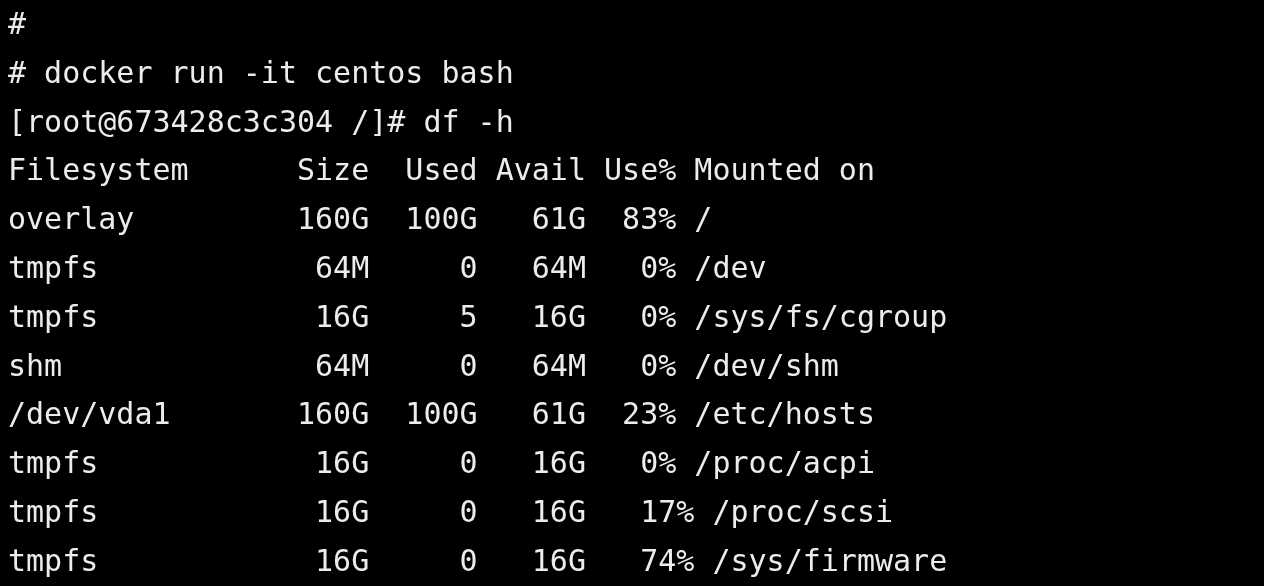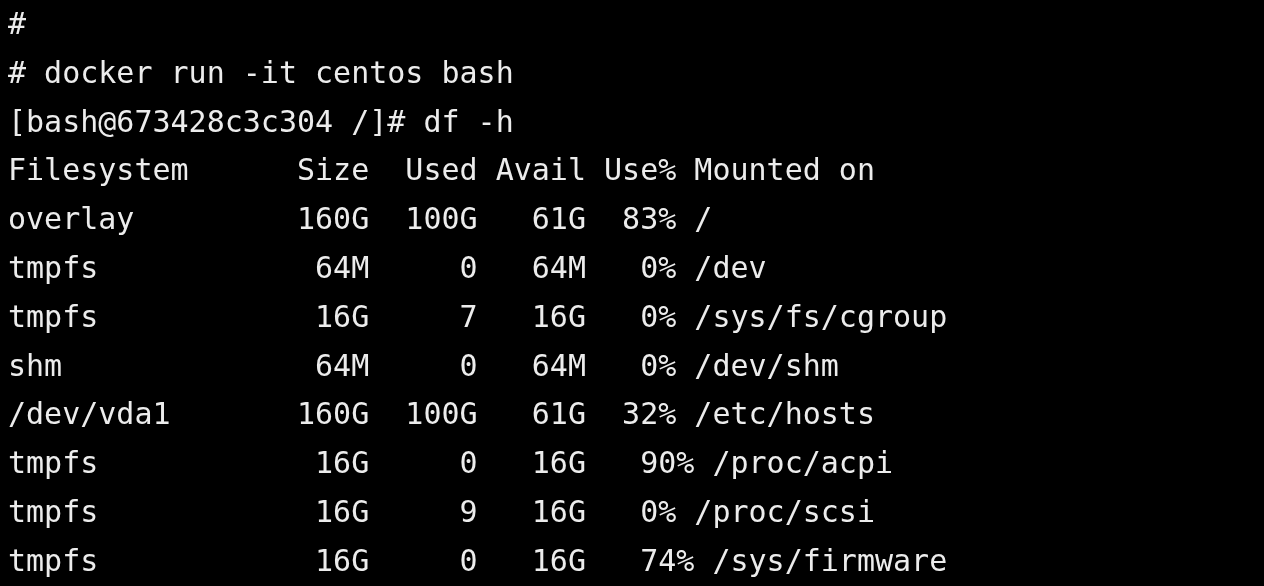--- a/index.html
+++ b/index.html
@@ -19,23 +19,23 @@
     line-height: 48.8px;
     white-space: pre;
     color: #ececec;
   }
 </style>
 </head>
 <body>
 
 <pre class="terminal"><span>#</span>
 <span># docker run -it centos bash</span>
-<span>[bash@673428c3c304 /]# df -h</span>
+<span>[root@673428c3c304 /]# df -h</span>
 <span>Filesystem      Size  Used Avail Use% Mounted on</span>
 <span>overlay         160G  100G   61G  83% /</span>
 <span>tmpfs            64M     0   64M   0% /dev</span>
-<span>tmpfs            16G     7   16G   0% /sys/fs/cgroup</span>
+<span>tmpfs            16G     5   16G   0% /sys/fs/cgroup</span>
 <span>shm              64M     0   64M   0% /dev/shm</span>
-<span>/dev/vda1       160G  100G   61G  32% /etc/hosts</span>
-<span>tmpfs            16G     0   16G   90% /proc/acpi</span>
-<span>tmpfs            16G     9   16G   0% /proc/scsi</span>
+<span>/dev/vda1       160G  100G   61G  23% /etc/hosts</span>
+<span>tmpfs            16G     0   16G   0% /proc/acpi</span>
+<span>tmpfs            16G     0   16G   17% /proc/scsi</span>
 <span>tmpfs            16G     0   16G   74% /sys/firmware</span>
 </pre>
 
 </body></html>

